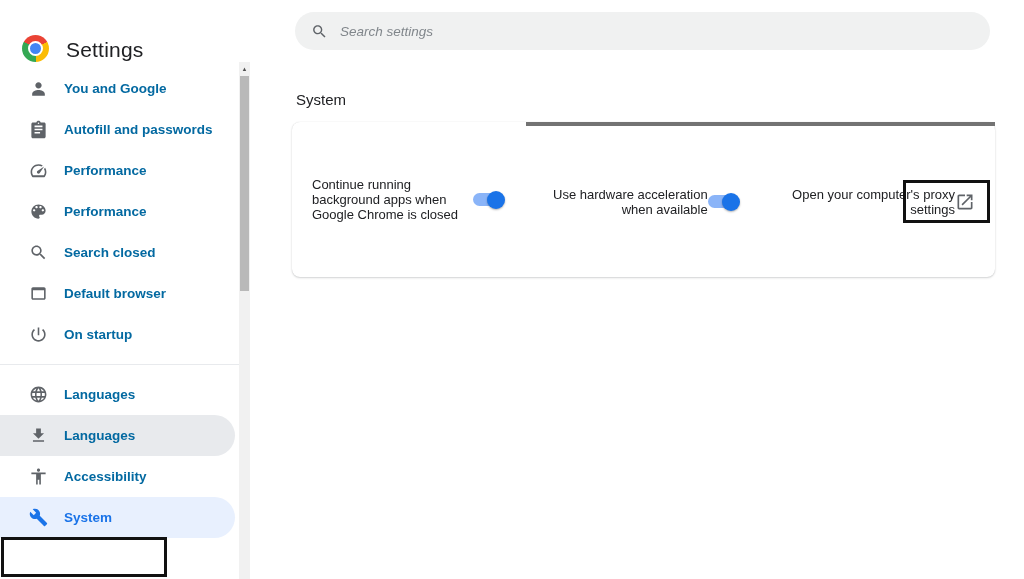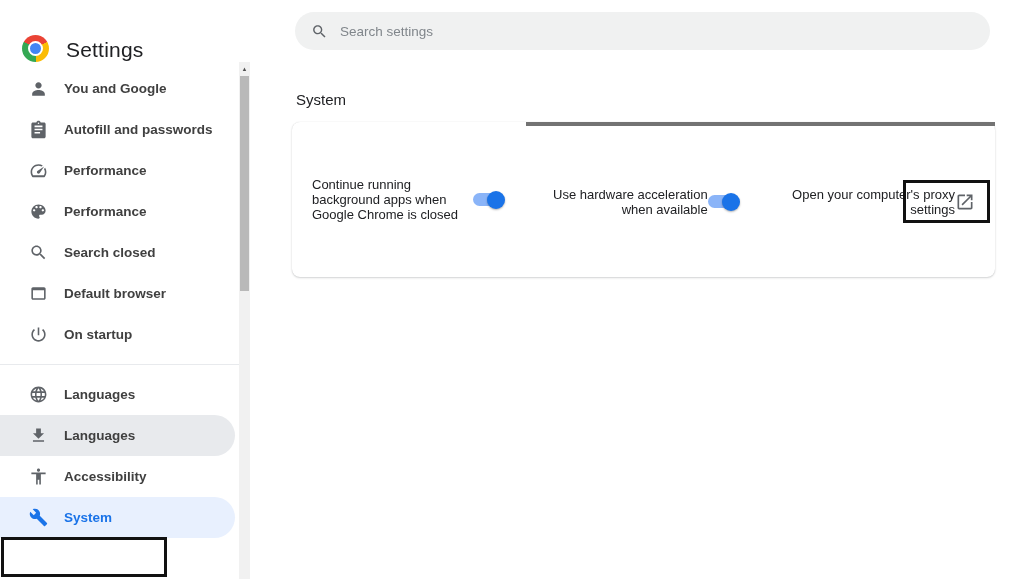--- a/index.html
+++ b/index.html
@@ -30,21 +30,21 @@
 
   
   .sidebar { position:absolute; top:68px; left:0; width:250px; }
   .side-item {
     height:41px; display:flex; align-items:center;
     padding-left:28px; gap:16px; cursor:pointer;
     border-radius:0 24px 24px 0; width:235px;
   }
   .side-item .icn { width:20px; height:20px; flex:0 0 auto; display:flex; align-items:center; justify-content:center; }
   .side-item .icn svg { width:19px; height:19px; fill:#5f6368; }
-  .side-item .lbl { font-size:13.5px; font-weight:700; color:#404040; }
+  .side-item .lbl { font-size:13.5px; font-weight:700; color:#0369a1; }
   .side-item.hovered { background:#e8eaed; }
   .side-item.selected { background:#e8f0fe; }
   .side-item.selected .lbl { color:#1a73e8; }
   .side-item.selected .icn svg { fill:#1a73e8; }
   .side-divider { border-bottom:1px solid #e8eaed; margin:9px 0; width:250px; }
 
   
   .scrollbar {
     position:absolute; left:239px; top:62px; width:11px; height:517px;
     background:#f1f1f1;
@@ -60,21 +60,21 @@
 
   
   .search-wrap {
     position:absolute; left:295px; top:12px; width:695px; height:38px;
     background:#f0f1f1; border-radius:19px;
     display:flex; align-items:center; padding:0 16px; gap:12px;
   }
   .search-wrap svg { width:17px; height:17px; fill:#5f6368; flex:0 0 auto; }
   .search-input {
     border:none; outline:none; background:transparent; flex:1;
-    font-family:"Liberation Sans", sans-serif; font-size:13.5px; color:#15803d;
+    font-family:"Liberation Sans", sans-serif; font-size:13.5px; color:#15803d;font-style:italic;
   }
   .search-input::placeholder { color:#80868b; }
 
   .section-title {
     position:absolute; left:296px; top:91px;
     font-size:15px; color:#202124; font-weight:400;
   }
 
   .card {
     position:absolute; left:292px; top:122px; width:703px; height:155px;

